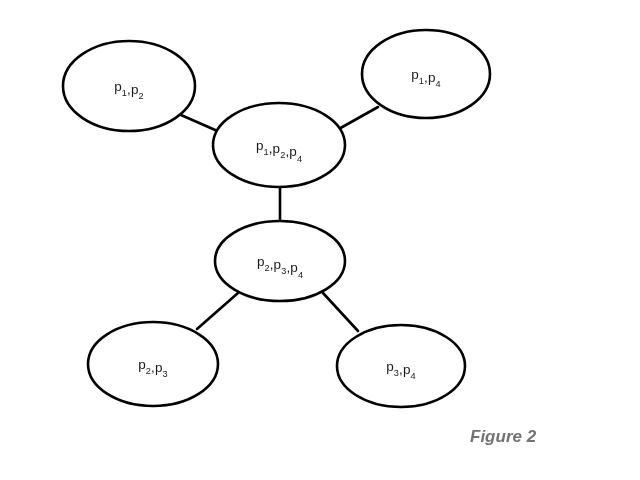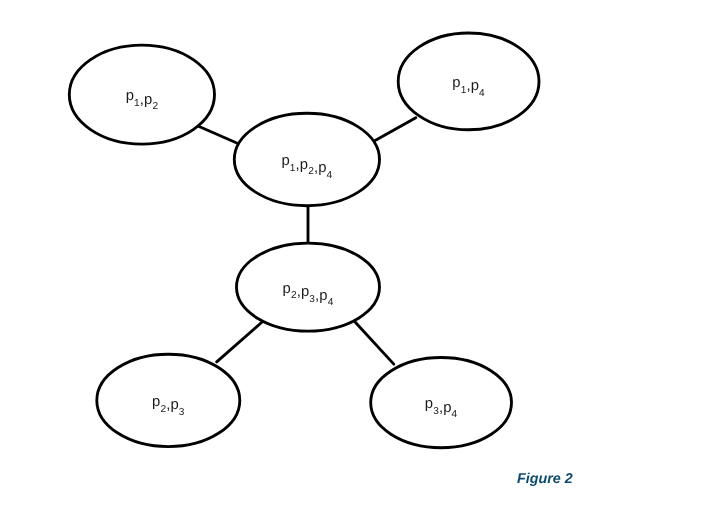--- a/index.html
+++ b/index.html
@@ -49,24 +49,24 @@
     dominant-baseline: middle;
     letter-spacing: 0.1px;
   }
   .node-text tspan.sub {
     font-size: 9.2px;
     baseline-shift: -3.2px;
   }
   .caption {
     position: absolute;
     font-family: "Liberation Sans", sans-serif;
-    font-size: 13px;
+    font-size: 17px;
     font-weight: bold;
     font-style: italic;
-    color: #0c4a6e;
+    color: #737373;
     white-space: nowrap;
   }
 </style>
 </head>
 <body>
 
 <div id="diagram-root">
   <svg class="canvas" viewBox="0 0 640 480">
     <g id="edges-layer">
         <line class="edge-line" x1="181" y1="115" x2="222" y2="133" stroke="#000000"></line>

